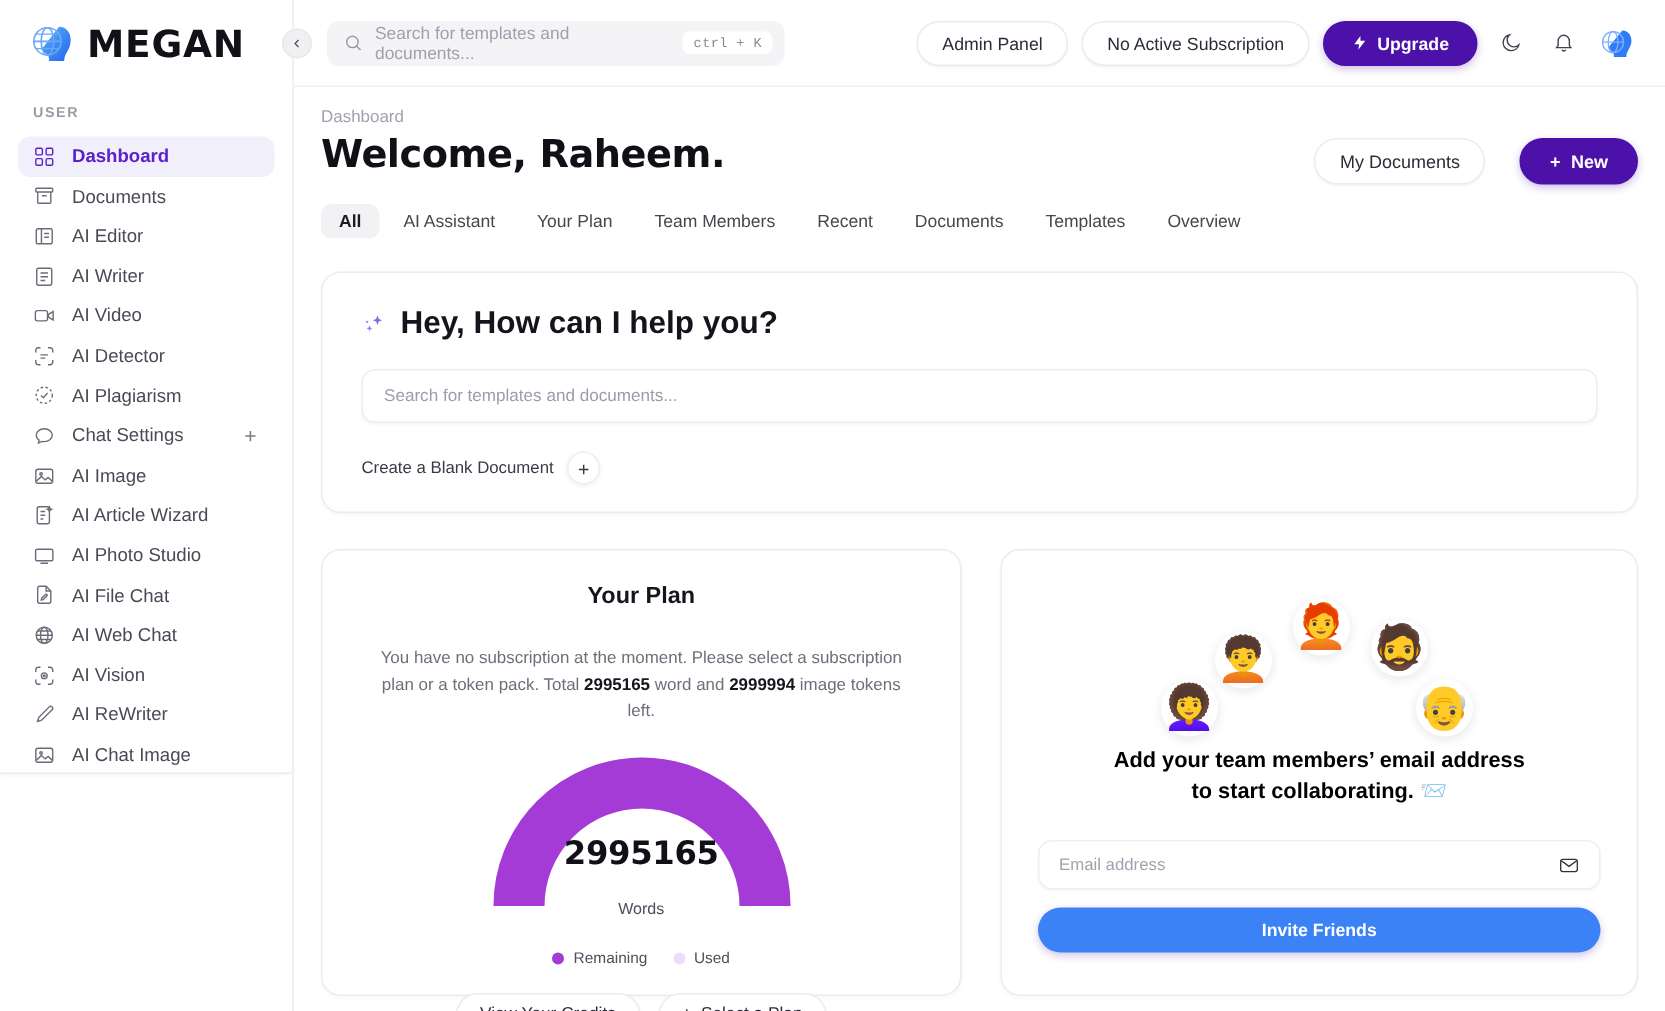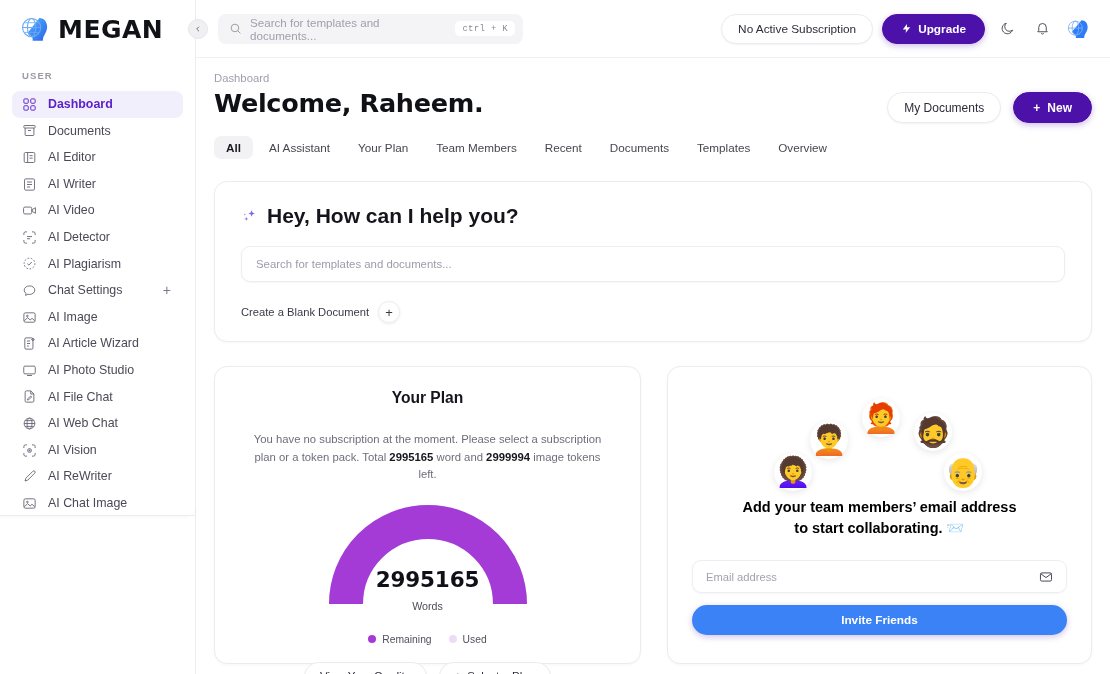--- a/index.html
+++ b/index.html
@@ -93,21 +93,21 @@
   .pill.upgrade svg { width:11px; height:11px; fill:#fff; }
   .icon-btn { width:26px; height:26px; display:flex; align-items:center; justify-content:center; cursor:pointer; }
   .icon-btn svg { width:15px; height:15px; stroke:#42424f; fill:none; stroke-width:1.5; }
   .avatar-top { width:28px;height:28px;border-radius:50%; overflow:hidden; cursor:pointer; position:relative; flex:0 0 28px;}
 
   .content { flex:1; overflow:hidden; padding: 0 18px 0 18px; background:#fff; }
 
   .crumb { font-size: 11.3px; color:#a0a0ad; padding: 14px 0 2px 0; }
   .title-row { display:flex; align-items:flex-start; }
   .page-title { font-size: 25.5px; font-weight: 800; color:#101017; letter-spacing:-.3px; line-height:1.35; font-family:"DejaVu Sans", sans-serif;}
-  .title-actions { margin-left:auto; display:flex; gap:12px; align-items:flex-end; padding-top:6px; }
+  .title-actions { margin-left:auto; display:flex; gap:23px; align-items:flex-end; padding-top:6px; }
   .pill.newbtn { background:#4c11a8; border-color:#4c11a8; color:#fff; font-weight:700; gap:7px; padding:0 19px; height:31px; font-size:12px; box-shadow: 0 2px 6px rgba(76,17,168,.28);}
   .pill.mydocs { height:31px; font-size:12px; }
 
   .tabs { display:flex; align-items:center; gap: 4px; margin-top: 13px; }
   .tab {
     font-size: 11.7px; color:#46464f; padding: 5px 12px; border-radius:7px; cursor:pointer; white-space:nowrap;
   }
   .tab.active { background:#f2f2f5; color:#1b1b24; font-weight:600; }
 
   
@@ -136,21 +136,21 @@
   .plan-card { width: 427px; flex:0 0 427px; height: 298px; padding: 22px 24px 0 24px; }
   .team-card { flex:1; height: 298px; padding: 18px 24px 0 24px; display:flex; flex-direction:column; }
 
   .plan-title { text-align:center; font-size:15.6px; font-weight:700; color:#15151d; }
   .plan-desc { margin-top:24px; text-align:center; font-size:11.3px; line-height:1.55; color:#6e6e7b; padding: 0 14px; }
   .plan-desc b { color:#16161e; font-weight:700; }
 
   .gauge-wrap { position:relative; width:200px; height:100px; margin: 20px auto 0 auto; }
   .gauge-center { position:absolute; left:0; right:0; bottom: -8px; text-align:center; }
   .gauge-num { font-size: 21.5px; font-weight:800; color:#101018; letter-spacing:-.2px; font-family:"DejaVu Sans", sans-serif;}
-  .gauge-unit { font-size: 10.7px; color:#4d4d5a; margin-top:8px; }
+  .gauge-unit { font-size: 10.7px; color:#4d4d5a; margin-top:18px; }
 
   .legend { display:flex; justify-content:center; gap: 17px; margin-top: 30px; }
   .legend .it { display:flex; align-items:center; gap:6px; font-size:10.3px; color:#50505d; }
   .dot { width:8px;height:8px;border-radius:50%; }
 
   .plan-actions { display:flex; justify-content:center; gap: 12px; margin-top: 17px; }
   .plan-actions .pill { height: 29px; font-size: 11.5px; padding: 0 15px; gap:6px; }
 
   .faces { position:relative; height: 110px; }
   .face {
@@ -358,20 +358,21 @@
       <div class="search-box">
         <svg viewBox="0 0 24 24">
             <circle cx="11" cy="11" r="7"></circle>
             <line x1="16.2" y1="16.2" x2="21" y2="21"></line>
           </svg>
         <span class="ph">Search for templates and documents...</span>
         <span class="kbd">ctrl + K</span>
       </div>
 
       <div class="topbar-right">
+        <div class="pill">Admin Panel</div>
         <div class="pill">No Active Subscription</div>
         <div class="pill upgrade">
           <svg viewBox="0 0 24 24">
               <polygon points="13 2 4 14 11 14 10 22 20 9 13 9"></polygon>
             </svg>
           <span>Upgrade</span>
         </div>
         <div class="icon-btn">
           <svg viewBox="0 0 24 24">
               <path d="M20 14.5A8.5 8.5 0 1 1 10 3.6a7 7 0 0 0 10 10.9z"></path>

